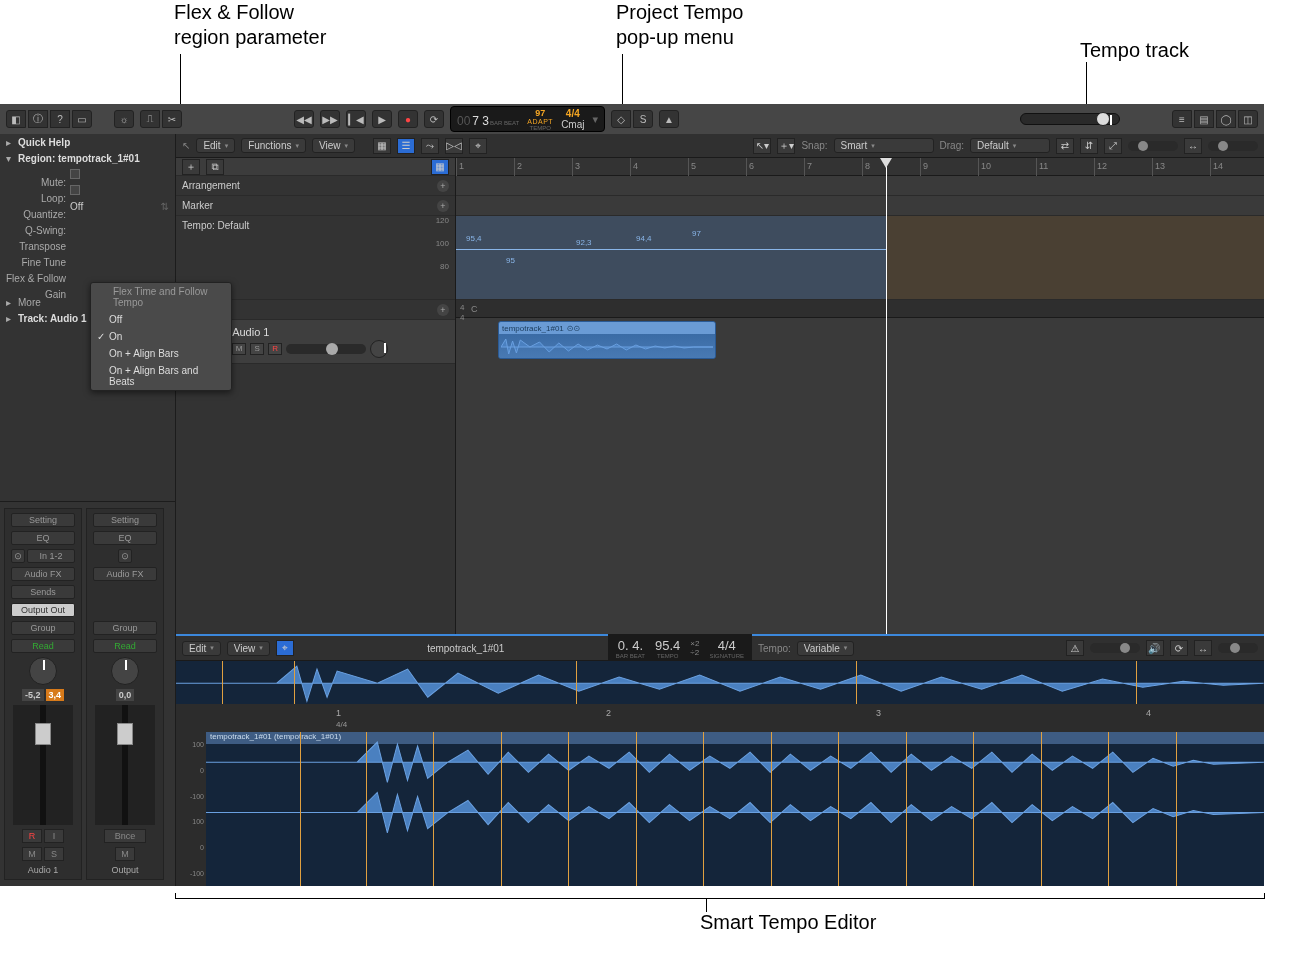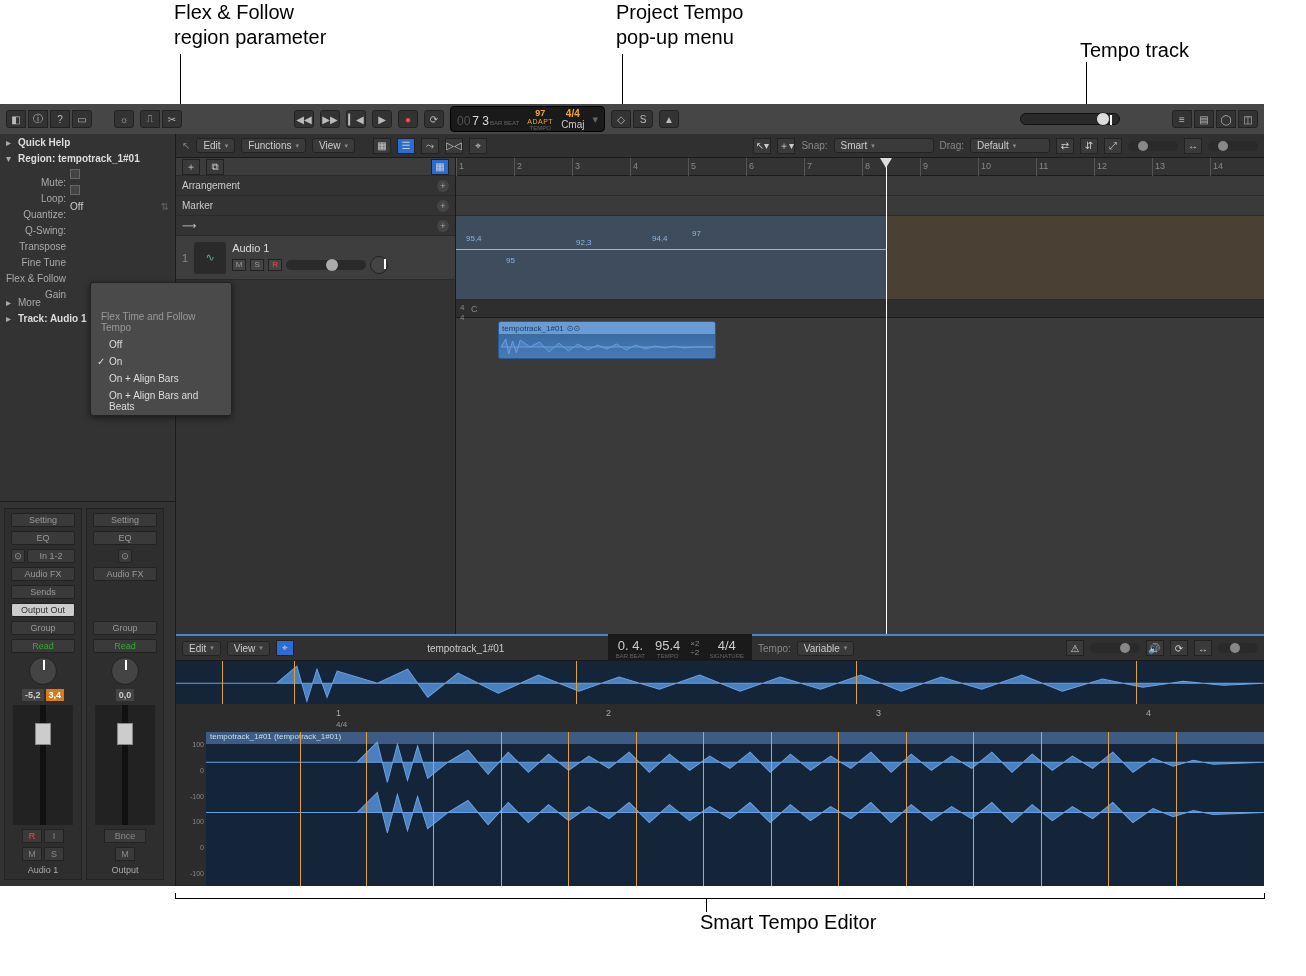--- a/index.html
+++ b/index.html
@@ -30,21 +30,21 @@
 .body-area { display: flex; height: 752px; }
 .inspector { width: 176px; background: #333; border-right: 1px solid #1c1c1c; font-size: 10px; color: #aaa; display: flex; flex-direction: column; }
 .insp-row { padding: 3px 6px; display: flex; align-items: center; gap: 4px; border-bottom: 0; height: 16px; }
 .insp-row .tri { width: 8px; color: #aaa; }
 .insp-row .lbl { flex: 0 0 60px; text-align: right; margin-top: 16px; }
 .insp-row .val { flex: 1; color: #ccc; }
 .insp-head { font-weight: 600; color: #ddd; }
 .insp-check { width: 10px; height: 10px; border: 1px solid #666; background: #444; }
 
 .flex-menu { position: absolute; left: 90px; top: 178px; background: #4a4a4a; border: 1px solid #222; border-radius: 3px; box-shadow: 0 2px 6px rgba(0,0,0,0.5); font-size: 10px; z-index: 100; width: 142px; }
-.flex-menu .head { padding: 3px 10px; color: #999; margin-top: 25px; }
+.flex-menu .head { padding: 3px 22px; color: #999; }
 .flex-menu .item { padding: 3px 10px 3px 18px; color: #ddd; position: relative; }
 .flex-menu .item.checked::before { content: "✓"; position: absolute; left: 6px; }
 
 .channel-strips { display: flex; gap: 4px; padding: 6px 4px; border-top: 1px solid #1c1c1c; margin-top: auto; }
 .strip { width: 78px; background: #2e2e2e; border: 1px solid #222; display: flex; flex-direction: column; align-items: center; gap: 4px; padding: 4px 2px; font-size: 9px; }
 .strip-btn { width: 64px; height: 14px; background: #3a3a3a; border: 1px solid #222; border-radius: 2px; color: #999; display: flex; align-items: center; justify-content: center; }
 .knob { width: 28px; height: 28px; background: #444; border-radius: 50%; position: relative; border: 1px solid #222; }
 .knob::after { content: ""; position: absolute; width: 2px; height: 10px; background: #fff; left: 13px; top: 2px; }
 .pan-val { display: flex; gap: 2px; }
 .pan-val span { background: #d77a1a; color: #fff; padding: 1px 3px; font-size: 9px; font-weight: bold; }
@@ -356,20 +356,28 @@
             <div class="view-tog active">▦</div>
           </div>
           <div class="th-row glob">
               <span>Arrangement</span>
               <span class="plus">+</span>
             </div>
           <div class="th-row glob">
               <span>Marker</span>
               <span class="plus">+</span>
             </div>
+          <div class="th-row glob" style="height:84px;align-items:flex-start;padding-top:4px;position:relative">
+            <span>Tempo: Default</span>
+            <div style="position:absolute;right:6px;top:0;display:flex;flex-direction:column;gap:14px;font-size:8px;color:#888;text-align:right">
+              <span>120</span>
+              <span>100</span>
+              <span>80</span>
+            </div>
+          </div>
           <div class="th-row glob">
               <span>⟶</span>
               <span class="plus">+</span>
             </div>
           <div class="th-track">
             <span style="color:#888">1</span>
             <div class="icon-box">
                 <span style="color:#5a9">∿</span>
               </div>
             <div class="track-info">
@@ -406,21 +414,21 @@
           </div>
           <div class="glob-lane"></div>
           <div class="glob-lane"></div>
           <div class="tempo-lane">
             <div class="tempo-fill" style="width:430px"></div>
             <div class="tempo-fill-right" style="left:430px;right:0"></div>
             <div class="tempo-line" style="left:0;width:430px;top:33px"></div>
             <div class="tempo-point" style="left:10px;top:18px">95,4</div>
             <div class="tempo-point" style="left:50px;top:40px">95</div>
             <div class="tempo-point" style="left:120px;top:22px">92,3</div>
-            <div class="tempo-point" style="left:196px;top:18px">94,4</div>
+            <div class="tempo-point" style="left:180px;top:18px">94,4</div>
             <div class="tempo-point" style="left:236px;top:13px">97</div>
           </div>
           <div class="sig-lane"><span style="font-size:8px">4<br>4</span> <span style="position:relative;top:-8px;left:4px">C</span></div>
           <div style="position:relative;height:44px">
             <div class="region" style="left:42px;width:218px;top:3px">
               <div class="hdr">
                   <span>tempotrack_1#01</span> 
                   <span>⊙⊙</span>
                 </div>
               <div class="wave-img">

